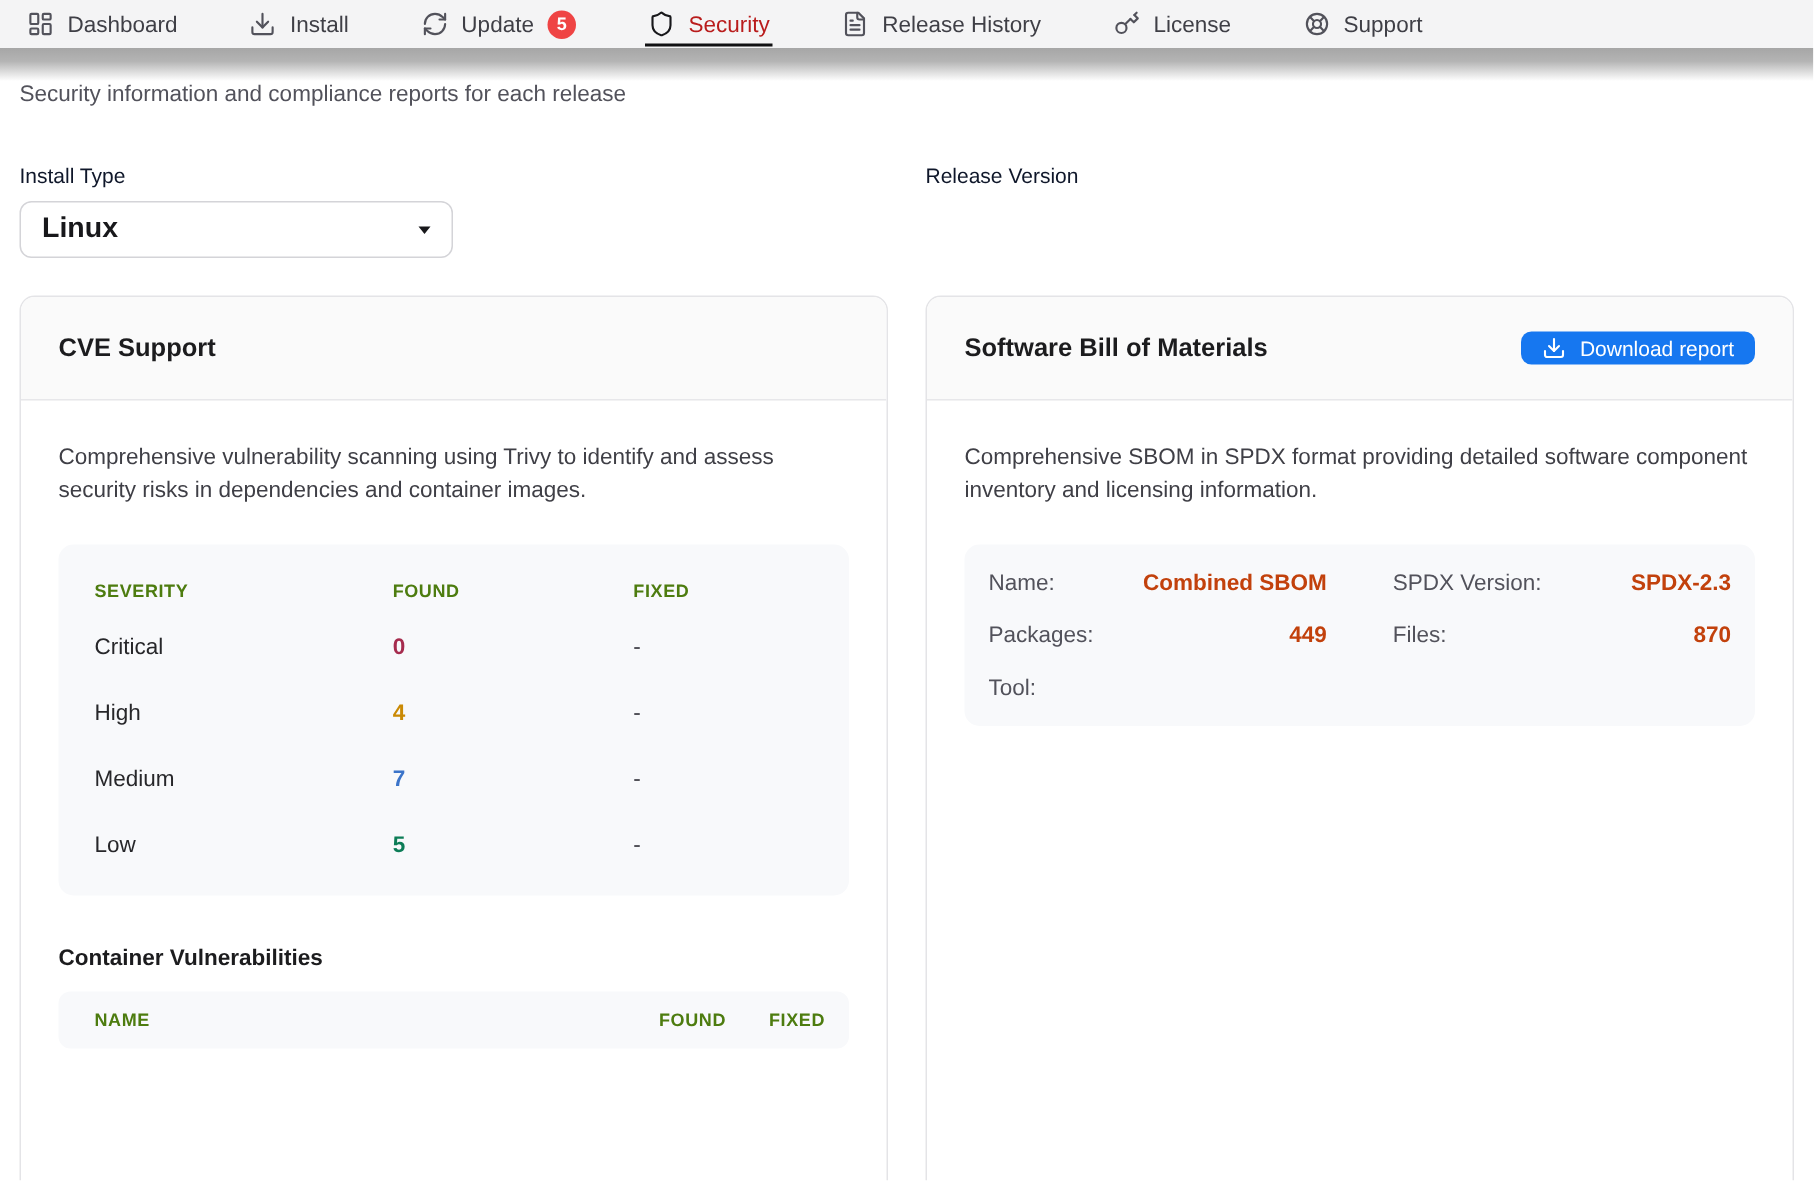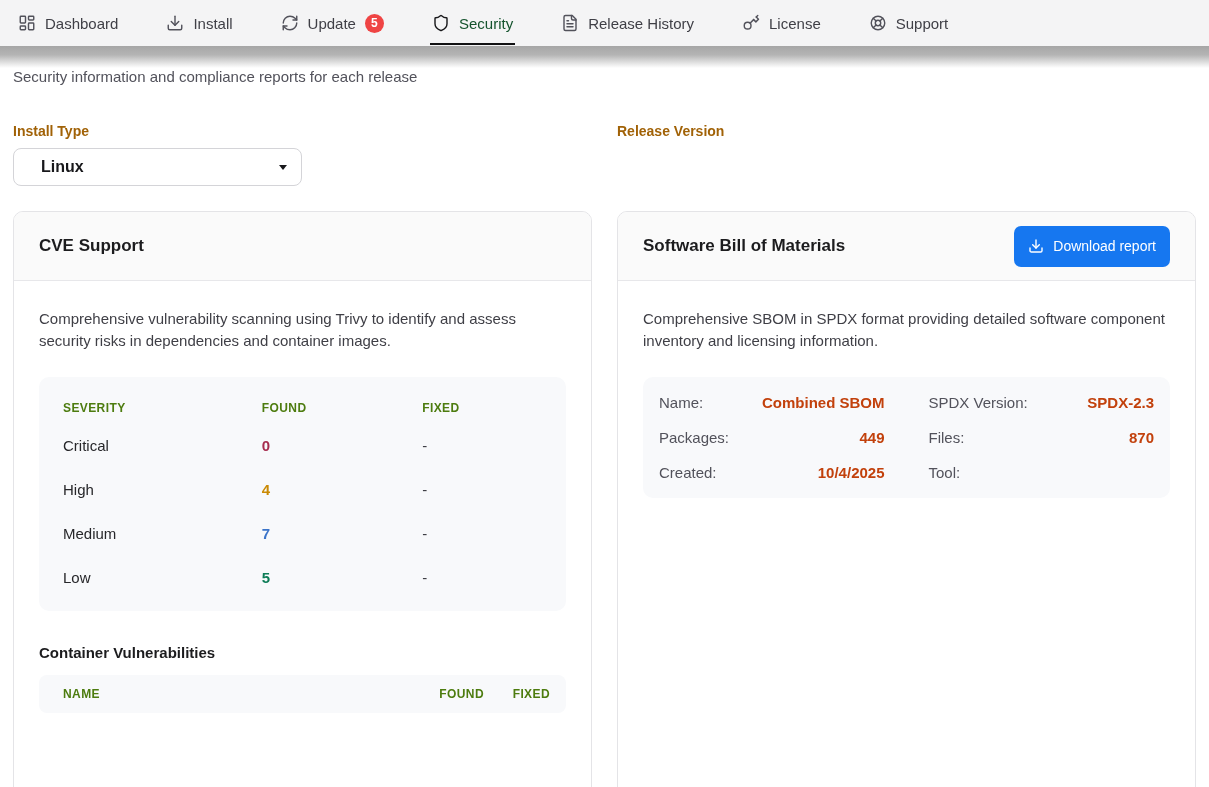--- a/index.html
+++ b/index.html
@@ -6,30 +6,30 @@
   html, body { width: 1209px; height: 787px; overflow: hidden; }
   body {
     font-family: "Liberation Sans", sans-serif;
     background: #ffffff;
     color: #18181b;
   }
   .page { width: 1209px; height: 787px; overflow: hidden; position: relative; background:#fff; }
 
   
   .topnav {
-    height: 46px; background: #f4f4f5;
+    height: 32px; background: #f4f4f5;
     display: flex; align-items: stretch; padding: 0 18px; gap: 48px;
   }
   .nav-item {
     display: flex; align-items: center; gap: 9px;
     font-size: 15px; font-weight: 500; color: #3f3f46;
     position: relative; cursor: pointer; white-space: nowrap;
   }
   .nav-item .nicon { display: flex; align-items: center; color: #52525b; }
-  .nav-item.active { color: #14532d; }
+  .nav-item.active { color: #b91c1c; }
   .nav-item.active .nicon { color: #18181b; }
   .nav-item.active::after {
     content: ""; position: absolute; left: -2px; right: -2px; bottom: 1px;
     height: 2.5px; background: #111113;
   }
   .badge {
     min-width: 19px; height: 19px; border-radius: 10px; padding: 0 5px;
     display: flex; align-items: center; justify-content: center;
     font-size: 12px; font-weight: 700; line-height: 1;
   }
@@ -38,28 +38,28 @@
     background: linear-gradient(to bottom, #a6a6a6 0%, #b4b4b4 40%, #e0e0e0 75%, #ffffff 100%);
   }
 
   
   .main { padding: 0 13px; }
   .page-title { font-size: 30px; font-weight: 700; letter-spacing: -0.4px; color: #1c1c1e; margin: 30px 0 10px; }
   .page-subtitle { font-size: 15px; color: #52525b; }
 
   
   .filters { margin-top: 38px; display: grid; grid-template-columns: 1fr 1fr; gap: 25px; }
-  .filter-label { font-size: 14px; font-weight: 700; color: #a16207; margin-bottom: 9px; }
+  .filter-label { font-size: 14px; font-weight: 400; color: #0f172a; margin-bottom: 9px; }
   .selectbox {
     width: 289px; height: 38px; background: #fff;
     border: 1px solid #d4d4d8; border-radius: 8px;
     display: flex; align-items: center; justify-content: space-between;
     padding: 0 14px; cursor: pointer;
   }
-  .selectbox .sel-value { font-size: 16px; font-weight: 700; color: #18181b; margin-left: 13px; }
+  .selectbox .sel-value { font-size: 19px; font-weight: 700; color: #18181b; }
   .sel-right { display: flex; align-items: center; gap: 7px; }
   .sel-seq { font-size: 12px; color: #a1a1aa; }
   .caret {
     width: 0; height: 0;
     border-left: 4.5px solid transparent; border-right: 4.5px solid transparent;
     border-top: 5.5px solid #18181b; display: inline-block;
   }
 
   
   .cards { margin-top: 25px; display: grid; grid-template-columns: 1fr 1fr; gap: 25px; align-items: start; }
@@ -93,21 +93,21 @@
   .section-title { font-size: 15px; font-weight: 700; color: #1c1c1e; margin: 33px 0 14px; }
   .cv-head {
     background: #f8f9fb; border-radius: 8px; height: 38px;
     display: flex; align-items: center; padding: 0 16px 0 24px; justify-content: center;
   }
   .cv-name { flex: 1; } .cv-found { width: 76px; text-align: right; } .cv-fixed { width: 66px; text-align: right; }
 
   
   .btn-primary {
     display: flex; align-items: center; gap: 9px;
-    height: 41px; padding: 0 14px; border: none; border-radius: 7px;
+    height: 22px; padding: 0 14px; border: none; border-radius: 7px;
     font-family: "Liberation Sans", sans-serif;
     font-size: 14px; font-weight: 500; color: #fff; cursor: pointer;
   }
   .sbom-panel { padding: 8px 0; }
   .sbom-row { display: grid; grid-template-columns: 1fr 1fr; gap: 12px; }
   .sbom-pair { display: flex; justify-content: space-between; align-items: baseline; padding: 9px 16px; }
   .sbom-label { font-size: 15px; color: #52525b; white-space: nowrap; margin-right: 10px; }
   .sbom-value { font-size: 15px; font-weight: 700; color: #c2410c; text-align: right; }
 </style>
 </head>
@@ -294,24 +294,20 @@
                   <span class="sbom-label">Packages:</span>
                   <span class="sbom-value">449</span>
                 </div>
                 <div class="sbom-pair">
                   <span class="sbom-label">Files:</span>
                   <span class="sbom-value">870</span>
                 </div>
               </div>
               <div class="sbom-row">
                 <div class="sbom-pair">
-                  <span class="sbom-label">Created:</span>
-                  <span class="sbom-value">10/4/2025</span>
-                </div>
-                <div class="sbom-pair">
                   <span class="sbom-label">Tool:</span>
                 </div>
               </div>
             </div>
         </div>
       </section>
 
     </div>
   </div>
 </div>

